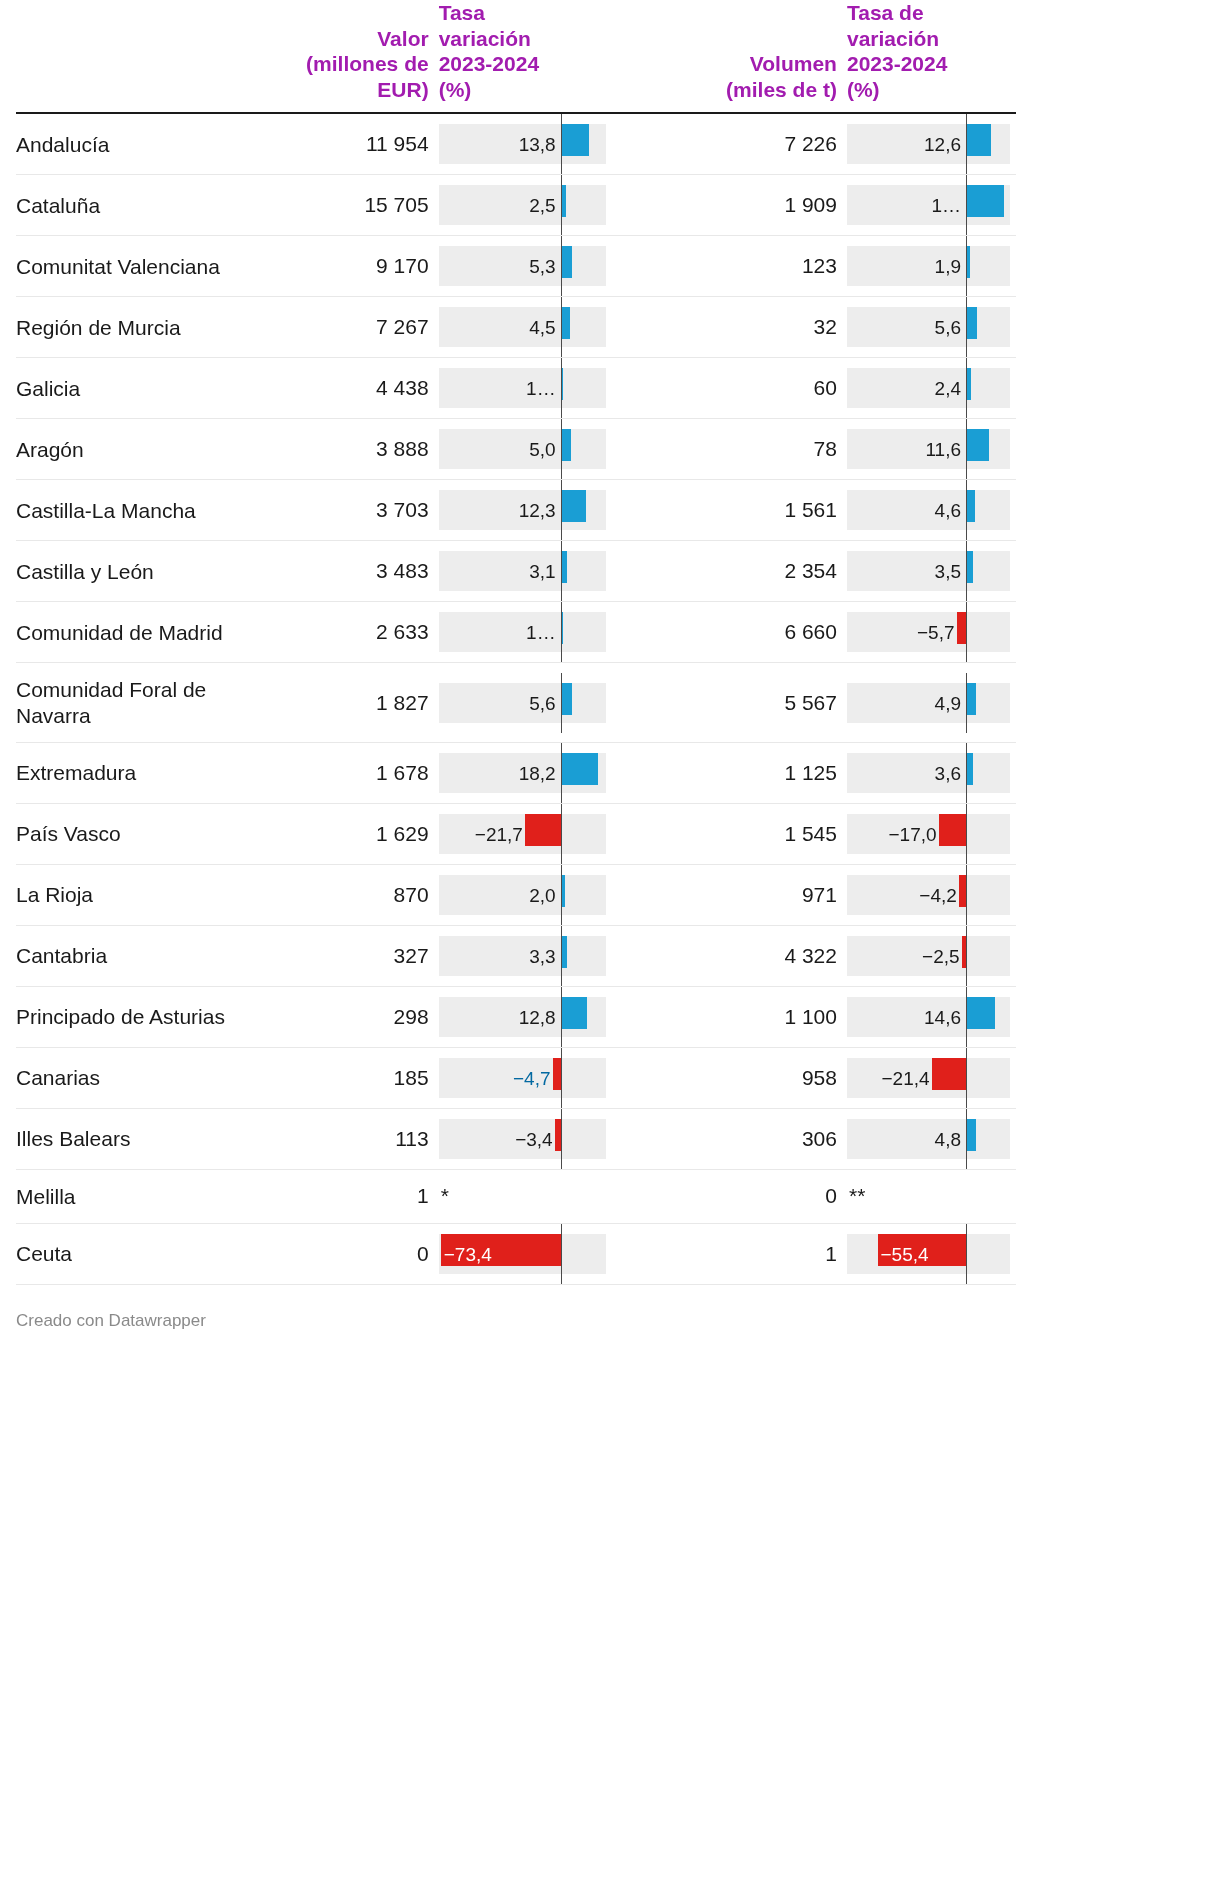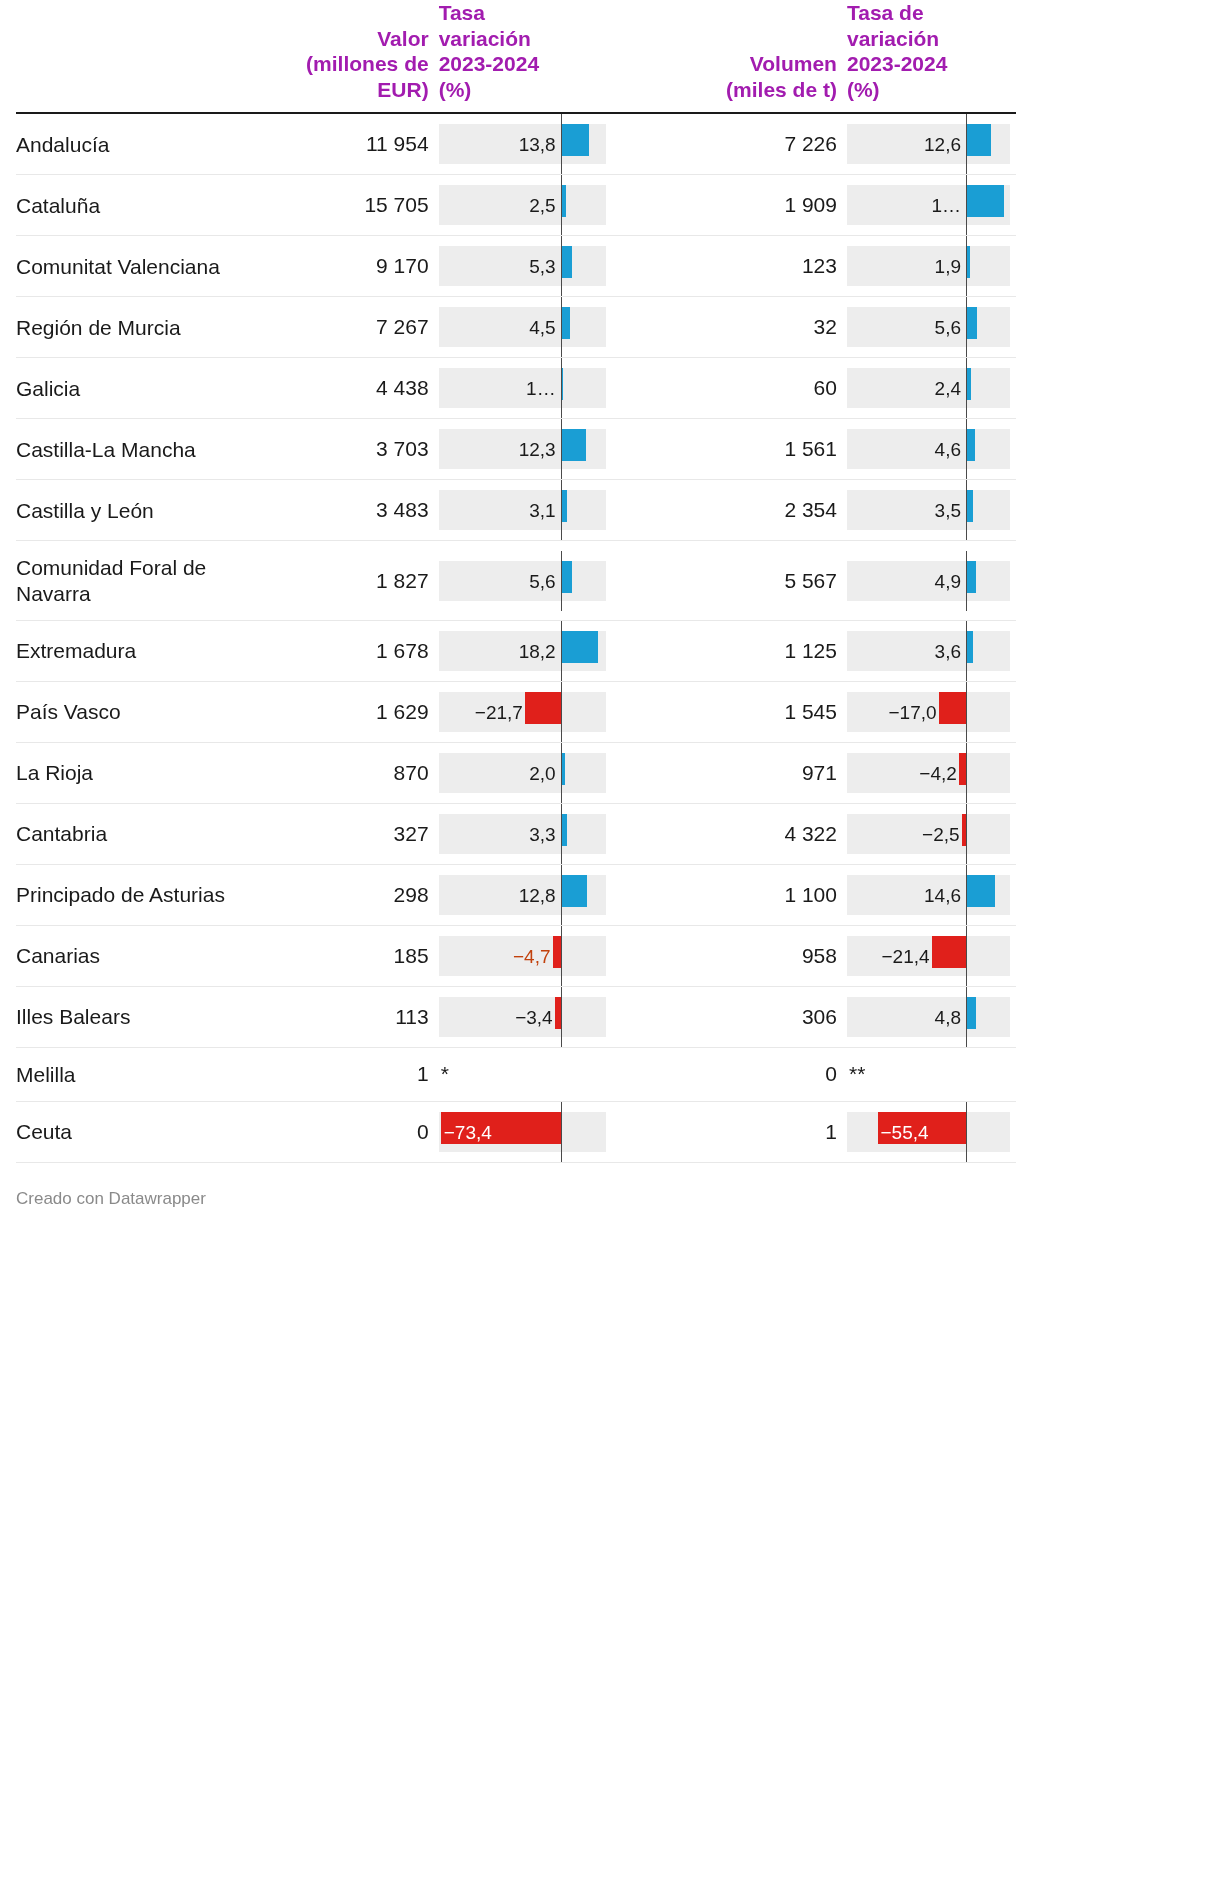--- a/index.html
+++ b/index.html
@@ -249,20 +249,39 @@
           <td class="num">60</td>
           <td class="barcell">
             <div class="bar-wrap">
               <div class="bar pos" style="left: 73%; width: 2.94545%;"></div>
               <span class="bar-label outside">2,4</span>
               <div class="zero-line" style="left: 73%;"></div>
             </div>
           </td>
         </tr>
         <tr>
+          <td class="region">Aragón</td>
+          <td class="num">3 888</td>
+          <td class="barcell">
+            <div class="bar-wrap">
+              <div class="bar pos" style="left: 73%; width: 6.13636%;"></div>
+              <span class="bar-label outside">5,0</span>
+              <div class="zero-line" style="left: 73%;"></div>
+            </div>
+          </td>
+          <td class="num">78</td>
+          <td class="barcell">
+            <div class="bar-wrap">
+              <div class="bar pos" style="left: 73%; width: 14.2364%;"></div>
+              <span class="bar-label outside">11,6</span>
+              <div class="zero-line" style="left: 73%;"></div>
+            </div>
+          </td>
+        </tr>
+        <tr>
           <td class="region">Castilla-La Mancha</td>
           <td class="num">3 703</td>
           <td class="barcell">
             <div class="bar-wrap">
               <div class="bar pos" style="left: 73%; width: 15.0955%;"></div>
               <span class="bar-label outside">12,3</span>
               <div class="zero-line" style="left: 73%;"></div>
             </div>
           </td>
           <td class="num">1 561</td>
@@ -287,20 +306,39 @@
           <td class="num">2 354</td>
           <td class="barcell">
             <div class="bar-wrap">
               <div class="bar pos" style="left: 73%; width: 4.29545%;"></div>
               <span class="bar-label outside">3,5</span>
               <div class="zero-line" style="left: 73%;"></div>
             </div>
           </td>
         </tr>
         <tr>
+          <td class="region">Comunidad de Madrid</td>
+          <td class="num">2 633</td>
+          <td class="barcell">
+            <div class="bar-wrap">
+              <div class="bar pos" style="left: 73%; width: 1.22727%;"></div>
+              <span class="bar-label outside">1…</span>
+              <div class="zero-line" style="left: 73%;"></div>
+            </div>
+          </td>
+          <td class="num">6 660</td>
+          <td class="barcell">
+            <div class="bar-wrap">
+              <div class="bar neg" style="width: 5.548%; left: 67.452%;"></div>
+              <span class="bar-label" style="right: 34.048%; color: rgb(26, 26, 26);">−5,7</span>
+              <div class="zero-line" style="left: 73%;"></div>
+            </div>
+          </td>
+        </tr>
+        <tr>
           <td class="region">Comunidad Foral de Navarra</td>
           <td class="num">1 827</td>
           <td class="barcell">
             <div class="bar-wrap">
               <div class="bar pos" style="left: 73%; width: 6.87273%;"></div>
               <span class="bar-label outside">5,6</span>
               <div class="zero-line" style="left: 73%;"></div>
             </div>
           </td>
           <td class="num">5 567</td>
@@ -406,21 +444,21 @@
               <div class="zero-line" style="left: 73%;"></div>
             </div>
           </td>
         </tr>
         <tr>
           <td class="region">Canarias</td>
           <td class="num">185</td>
           <td class="barcell">
             <div class="bar-wrap">
               <div class="bar neg" style="width: 4.57467%; left: 68.4253%;"></div>
-              <span class="bar-label" style="right: 33.0747%; color: #c2410c;">−4,7</span>
+              <span class="bar-label" style="right: 33.0747%; color: #0369a1;">−4,7</span>
               <div class="zero-line" style="left: 73%;"></div>
             </div>
           </td>
           <td class="num">958</td>
           <td class="barcell">
             <div class="bar-wrap">
               <div class="bar neg" style="width: 20.8293%; left: 52.1707%;"></div>
               <span class="bar-label" style="right: 49.3293%; color: rgb(26, 26, 26);">−21,4</span>
               <div class="zero-line" style="left: 73%;"></div>
             </div>

